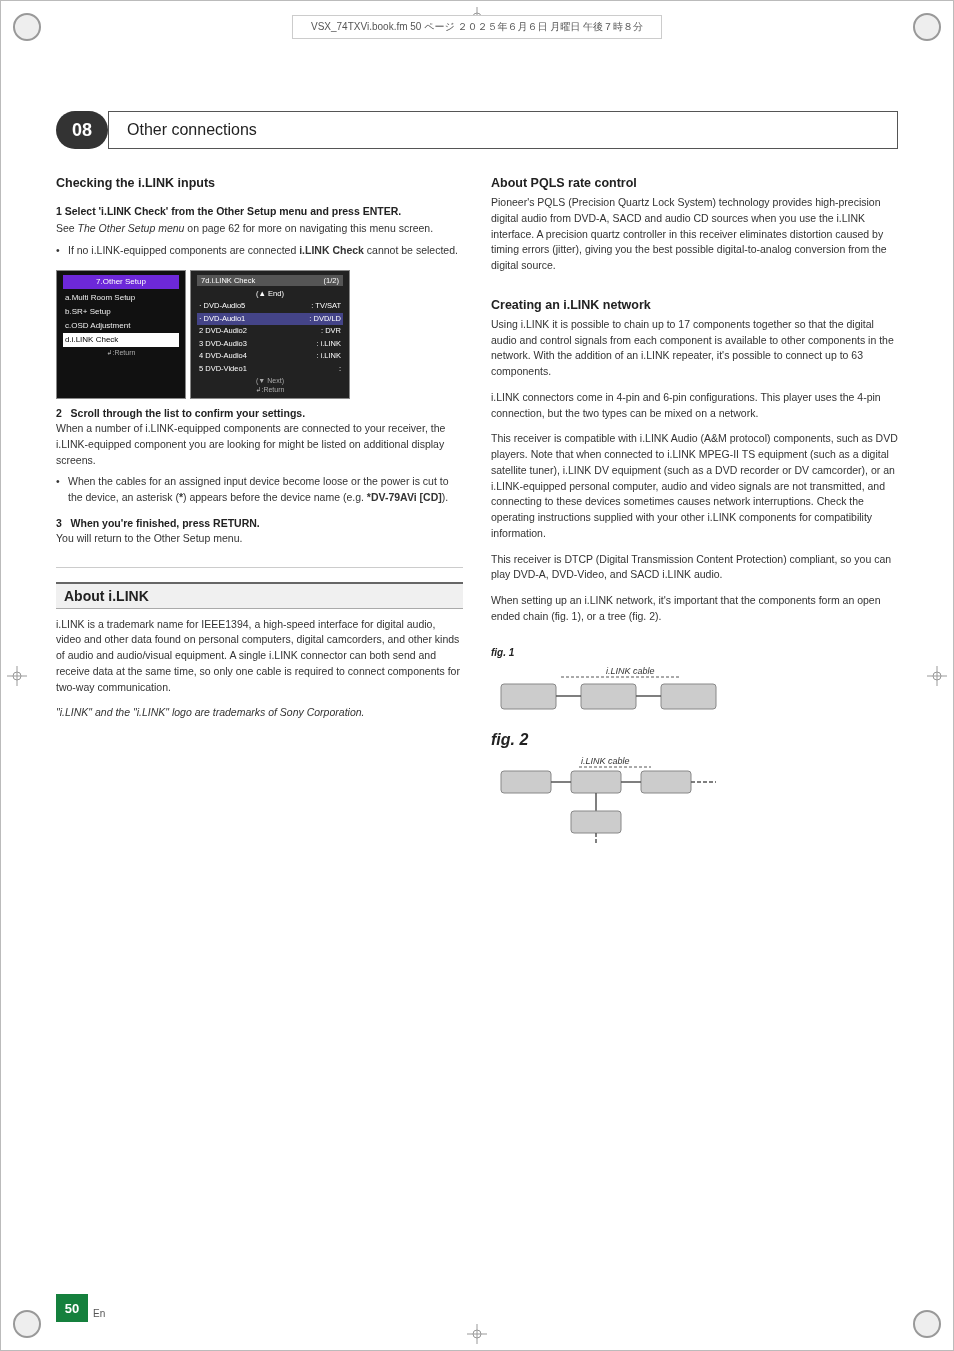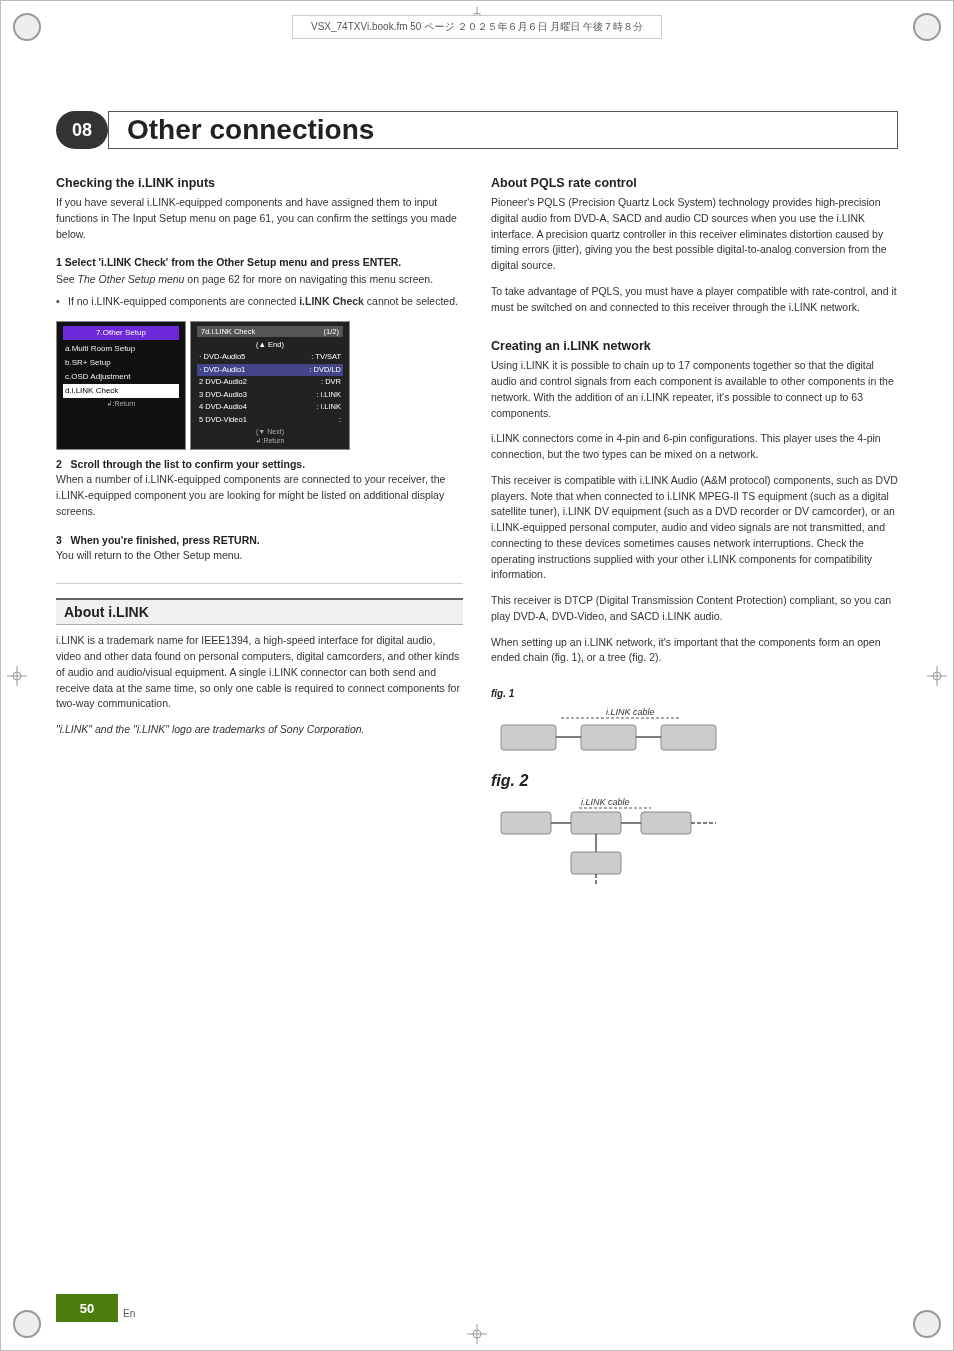--- a/index.html
+++ b/index.html
@@ -80,22 +80,22 @@
     .chapter-title-box {
       border: 1.5px solid #555;
       flex: 1;
       height: 38px;
       display: flex;
       align-items: center;
       padding-left: 18px;
     }
 
     .chapter-title {
-      font-size: 28px;
-      font-weight: bold;
+      font-size: 16px;
+      font-weight: normal;
       color: #222;
     }
 
     
     .main-content {
       position: absolute;
       top: 175px;
       left: 55px;
       right: 55px;
       bottom: 70px;
@@ -269,25 +269,25 @@
       bottom: 28px;
       left: 55px;
       right: 55px;
       display: flex;
       align-items: center;
       justify-content: flex-start;
       gap: 0;
     }
 
     .page-number-box {
-      background: #4d7c0f;
+      background: #15803d;
       color: #fff;
       font-size: 13px;
       font-weight: bold;
-      width: 62px;
+      width: 32px;
       height: 28px;
       display: flex;
       align-items: center;
       justify-content: center;
     }
 
     .page-lang {
       font-size: 10px;
       color: #555;
       margin-left: 5px;
@@ -367,21 +367,20 @@
       <span class="chapter-title">Other connections</span>
     </div>
   </div>
 
   <div class="main-content">
 
     <div class="left-col">
 
       <div class="section-heading">Checking the i.LINK inputs</div>
 
-      <div class="section-body">If you have several i.LINK-equipped components and have assigned them to input functions in The Input Setup menu on page 61, you can confirm the settings you made below.</div>
 
       <div class="step-item">
         <div class="sub-heading">1   Select 'i.LINK Check' from the Other Setup menu and press ENTER.</div>
         <div class="step-body">
           See <span class="italic-inline">The Other Setup menu</span> on page 62 for more on navigating this menu screen.
         </div>
       </div>
 
       <div class="bullet-item">
         If no i.LINK-equipped components are connected <span class="bold-inline">i.LINK Check</span> cannot be selected.
@@ -433,20 +432,23 @@
         </div>
       </div>
 
       <div class="step-item">
         <div class="step-number">
           2&nbsp;&nbsp; Scroll through the list to confirm your settings.
         </div>
         <div class="step-body">When a number of i.LINK-equipped components are connected to your receiver, the i.LINK-equipped component you are looking for might be listed on additional display screens.</div>
       </div>
 
+      <div class="bullet-item">
+        When the cables for an assigned input device become loose or the power is cut to the device, an asterisk (<span class="bold-inline">*</span>) appears before the device name (e.g. <span class="bold-inline">*DV-79AVi [CD]</span>).
+      </div>
 
       <div class="step-item" style="margin-top:8px;">
         <div class="step-number">
           3&nbsp;&nbsp; When you're finished, press RETURN.
         </div>
         <div class="step-body">You will return to the Other Setup menu.</div>
       </div>
 
       <hr class="separator">
 
@@ -457,21 +459,20 @@
       <div class="section-body" style="margin-top:6px;font-style:italic;">"i.LINK" and the "i.LINK" logo are trademarks of Sony Corporation.</div>
 
     </div>
 
     <div class="right-col">
 
       <div class="section-heading">About PQLS rate control</div>
 
       <div class="section-body">Pioneer's PQLS (Precision Quartz Lock System) technology provides high-precision digital audio from DVD-A, SACD and audio CD sources when you use the i.LINK interface. A precision quartz controller in this receiver eliminates distortion caused by timing errors (jitter), giving you the best possible digital-to-analog conversion from the digital source.</div>
 
-      <div class="section-body" style="margin-top:6px;">To take advantage of PQLS, you must have a player compatible with rate-control, and it must be switched on and connected to this receiver through the i.LINK network.</div>
 
       <div class="section-heading" style="margin-top:20px;">Creating an i.LINK network</div>
 
       <div class="section-body">Using i.LINK it is possible to chain up to 17 components together so that the digital audio and control signals from each component is available to other components in the network. With the addition of an i.LINK repeater, it's possible to connect up to 63 components.</div>
 
       <div class="section-body" style="margin-top:6px;">i.LINK connectors come in 4-pin and 6-pin configurations. This player uses the 4-pin connection, but the two types can be mixed on a network.</div>
 
       <div class="section-body" style="margin-top:6px;">This receiver is compatible with i.LINK Audio (A&amp;M protocol) components, such as DVD players. Note that when connected to i.LINK MPEG-II TS equipment (such as a digital satellite tuner), i.LINK DV equipment (such as a DVD recorder or DV camcorder), or an i.LINK-equipped personal computer, audio and video signals are not transmitted, and connecting to these devices sometimes causes network interruptions. Check the operating instructions supplied with your other i.LINK components for compatibility information.</div>
 
       <div class="section-body" style="margin-top:6px;">This receiver is DTCP (Digital Transmission Content Protection) compliant, so you can play DVD-A, DVD-Video, and SACD i.LINK audio.</div>

